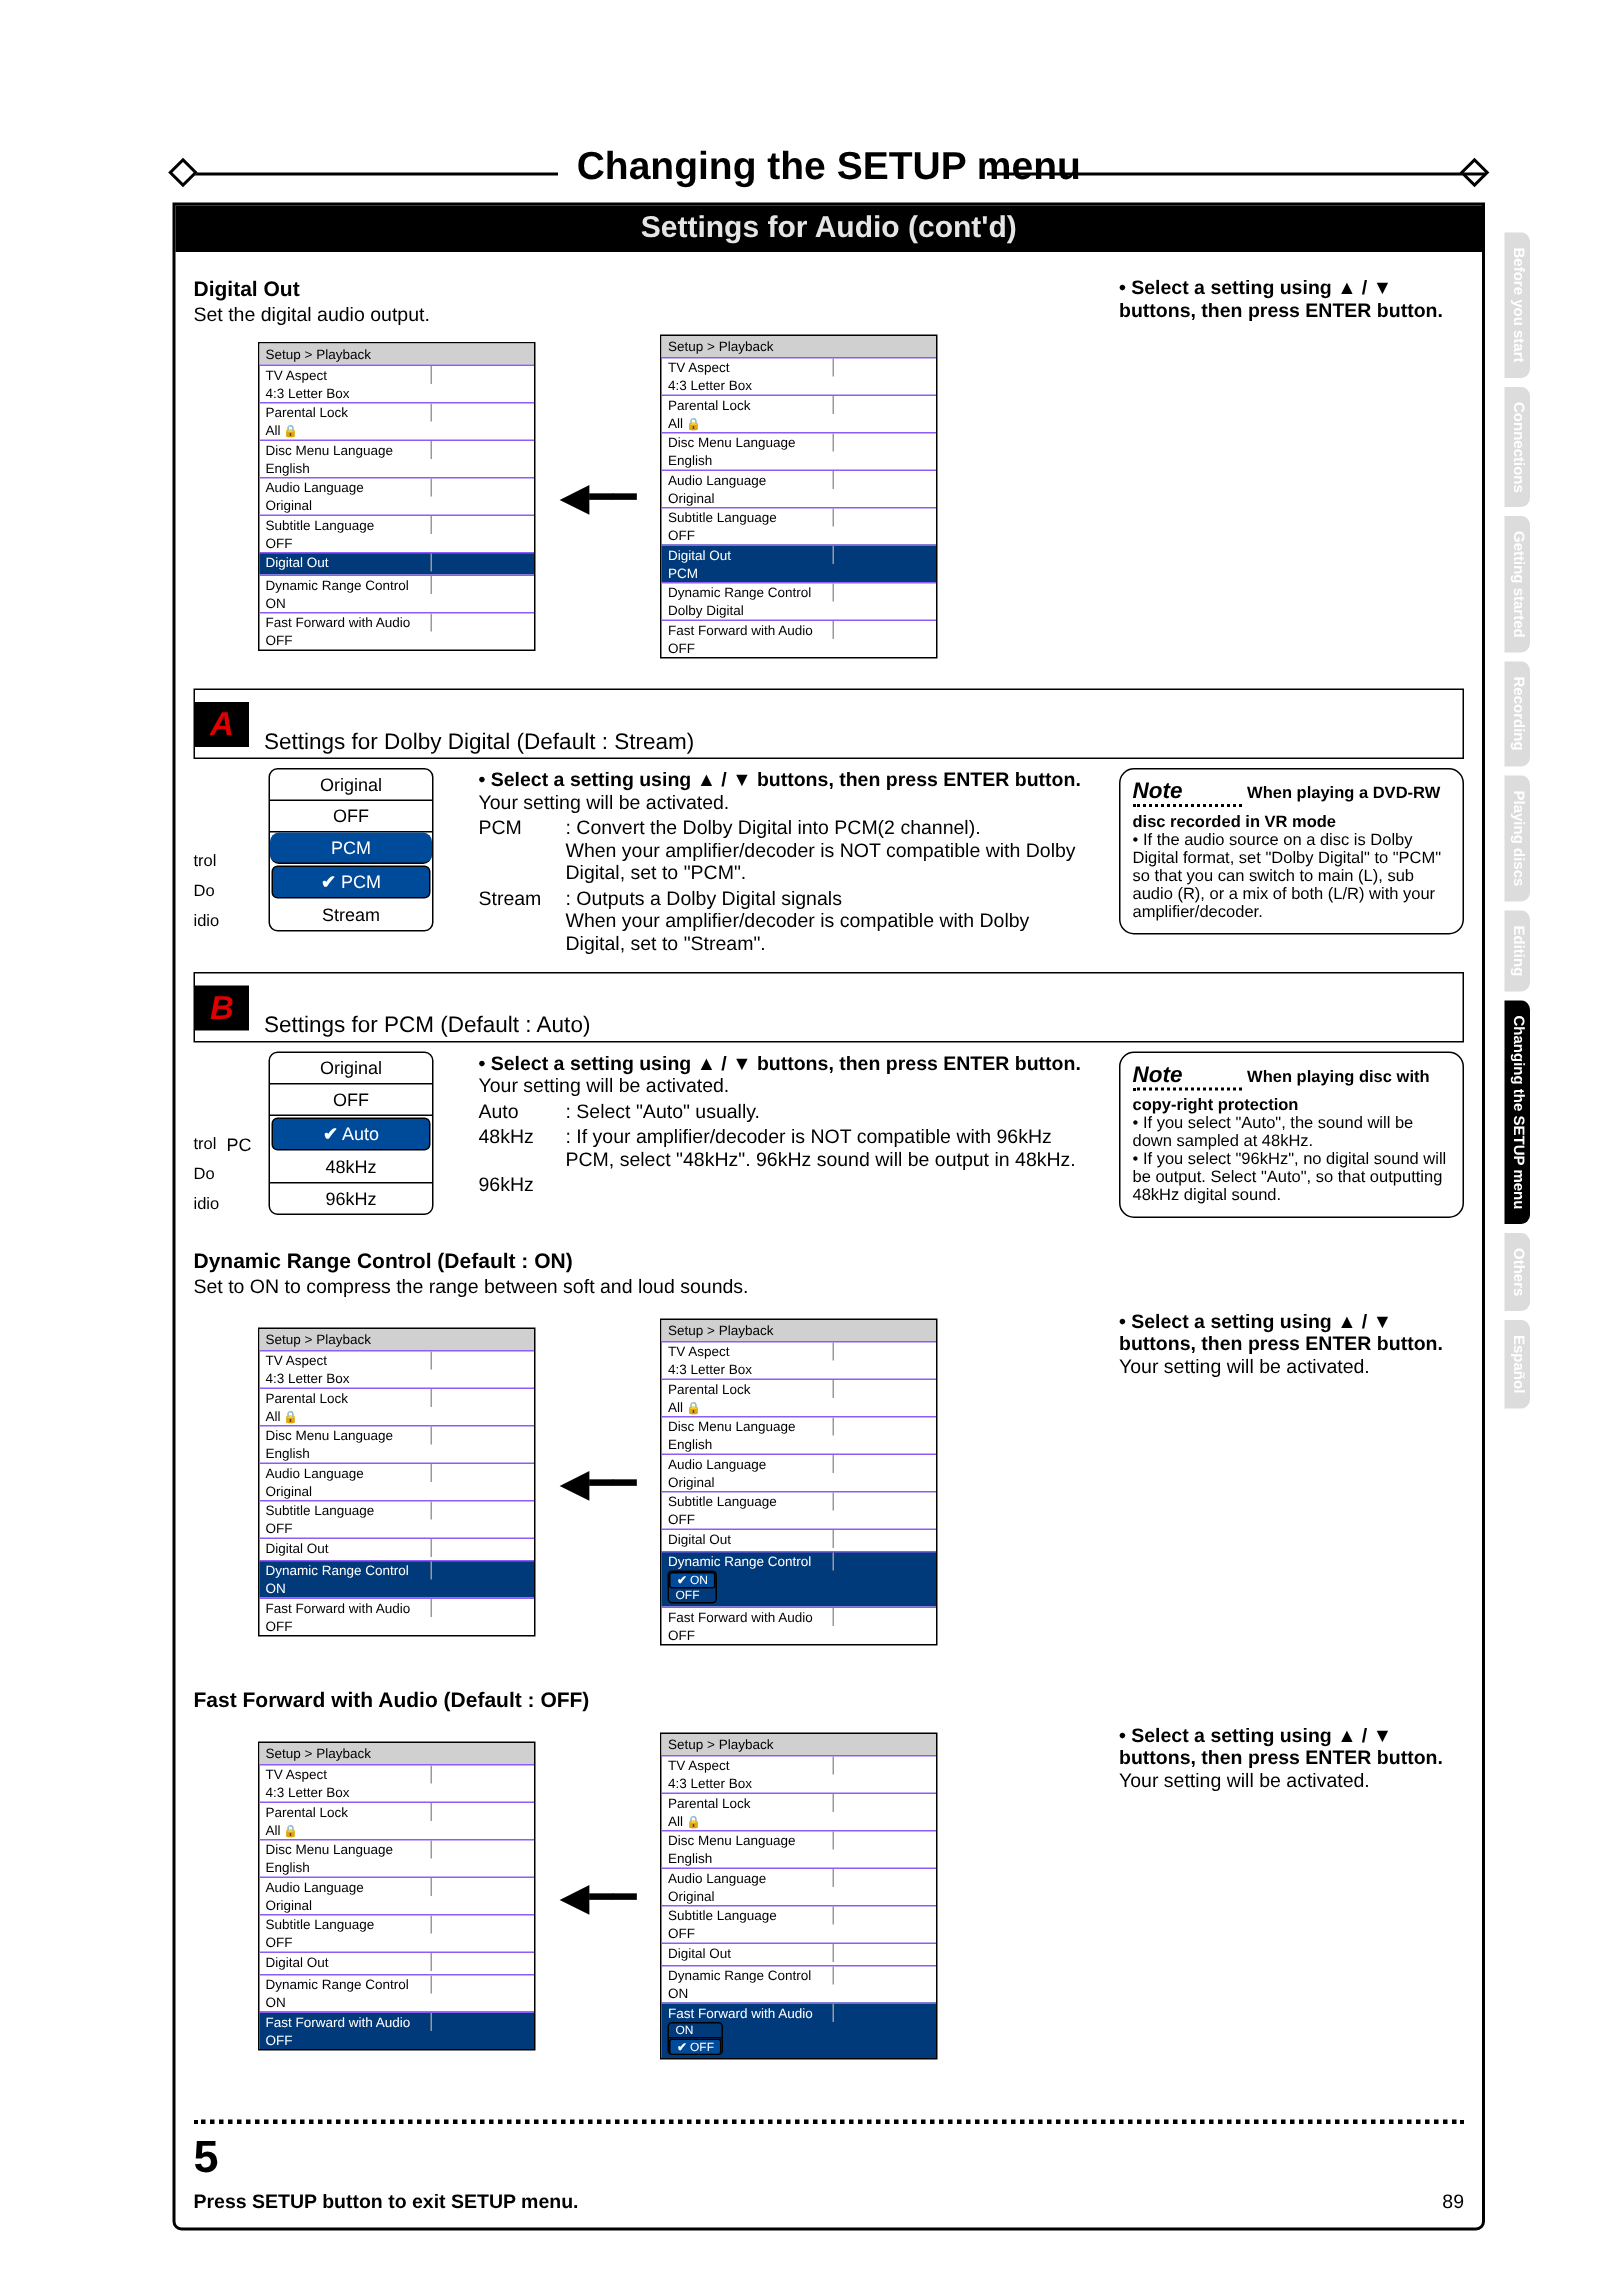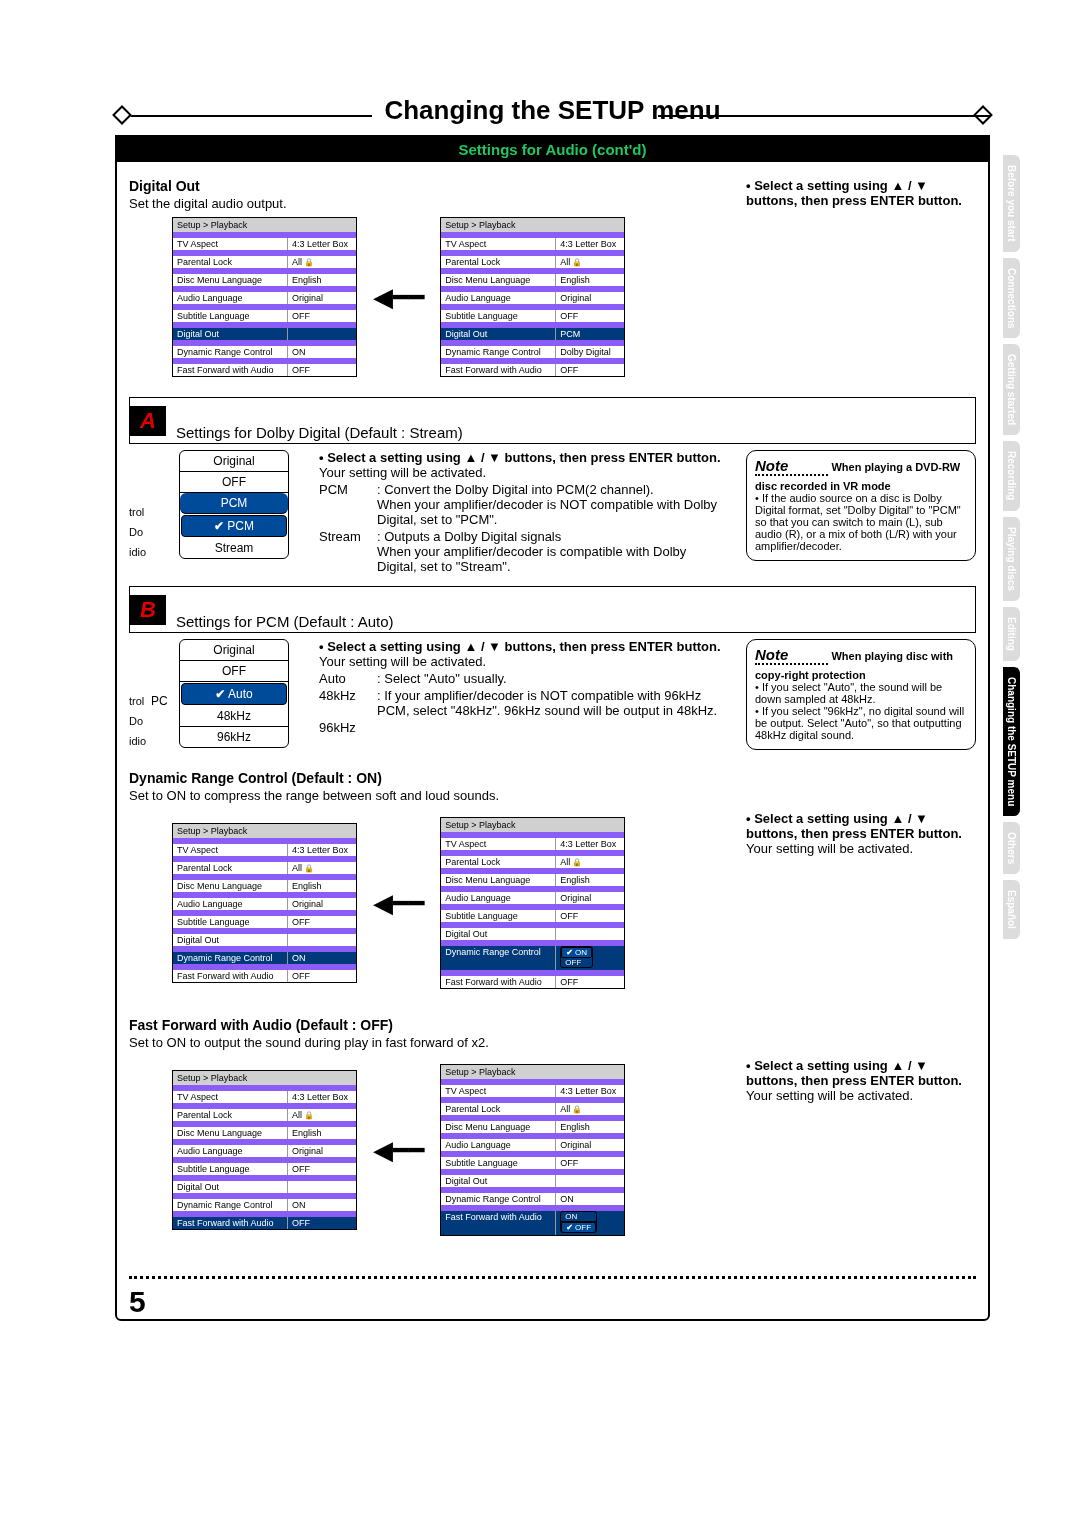--- a/index.html
+++ b/index.html
@@ -49,22 +49,22 @@
     width: 14px; height: 14px;
     background: #fff;
     border: 2px solid #000;
     transform: translateY(-50%) rotate(45deg);
   }
   .title-bar .diamond.left { left: 0; }
   .title-bar .diamond.right { right: 0; }
 
   .subtitle-bar {
     background: #000;
-    color: #22c55e;
-    font-size: 15px;
+    color: #e5e5e5;
+    font-size: 20px;
     font-weight: bold;
     text-align: center;
     padding: 4px 0;
   }
 
   .section { padding: 8px 12px 4px; }
   h3.bold { font-size: 14px; font-weight: bold; margin-bottom: 2px; }
   .instr { font-size: 13px; margin-bottom: 4px; }
 
   .row2 {
@@ -85,21 +85,22 @@
     width: 185px;
     font-size: 9px;
     border: 1px solid #000;
   }
   .setup-crumb {
     background: #d0d0d0;
     padding: 2px 4px;
   }
   .setup-row {
     display: flex;
-    border-top: 6px solid #8b5cf6;
+    border-top: 1px solid #8b5cf6;
+    flex-direction: column;
   }
   .setup-row.hl { background: #003a7a; color: #fff; }
   .setup-row > div:first-child {
     width: 115px;
     padding: 1px 4px;
     border-right: 1px solid #999;
   }
   .setup-row > div:last-child {
     flex: 1;
     padding: 1px 4px;
@@ -549,21 +550,20 @@
         </div>
         <div class="col-right">
           <b>• Select a setting using ▲ / ▼ buttons, then press ENTER button.</b><br>
           <span>Your setting will be activated.</span>
         </div>
       </div>
     </div>
 
     <div class="section">
       <h3 class="bold">Fast Forward with Audio (Default : OFF)</h3>
-      <div class="instr">Set to ON to output the sound during play in fast forward of x2.</div>
       <div class="row2">
         <div style="flex:1">
           <div class="pair">
             <div class="setup-box">
               <div class="setup-crumb">Setup &gt; Playback</div>
               <div id="sb5">
                   <div class="setup-row">
                     <div>TV Aspect</div>
                     <div>4:3 Letter Box</div>
                   </div>
@@ -639,20 +639,24 @@
         </div>
         <div class="col-right">
           <b>• Select a setting using ▲ / ▼ buttons, then press ENTER button.</b><br>
           <span>Your setting will be activated.</span>
         </div>
       </div>
     </div>
 
     <div class="dots"></div>
     <div class="stepnum">5</div>
+    <div class="footer">
+      <b>Press SETUP button to exit SETUP menu.</b>
+      <span>89</span>
+    </div>
   </div>
 
   <div class="sidetabs" id="sidetabs">
       <div class="tab">Before you start</div>
       <div class="tab">Connections</div>
       <div class="tab">Getting started</div>
       <div class="tab">Recording</div>
       <div class="tab">Playing discs</div>
       <div class="tab">Editing</div>
       <div class="tab dark">Changing the SETUP menu</div>

